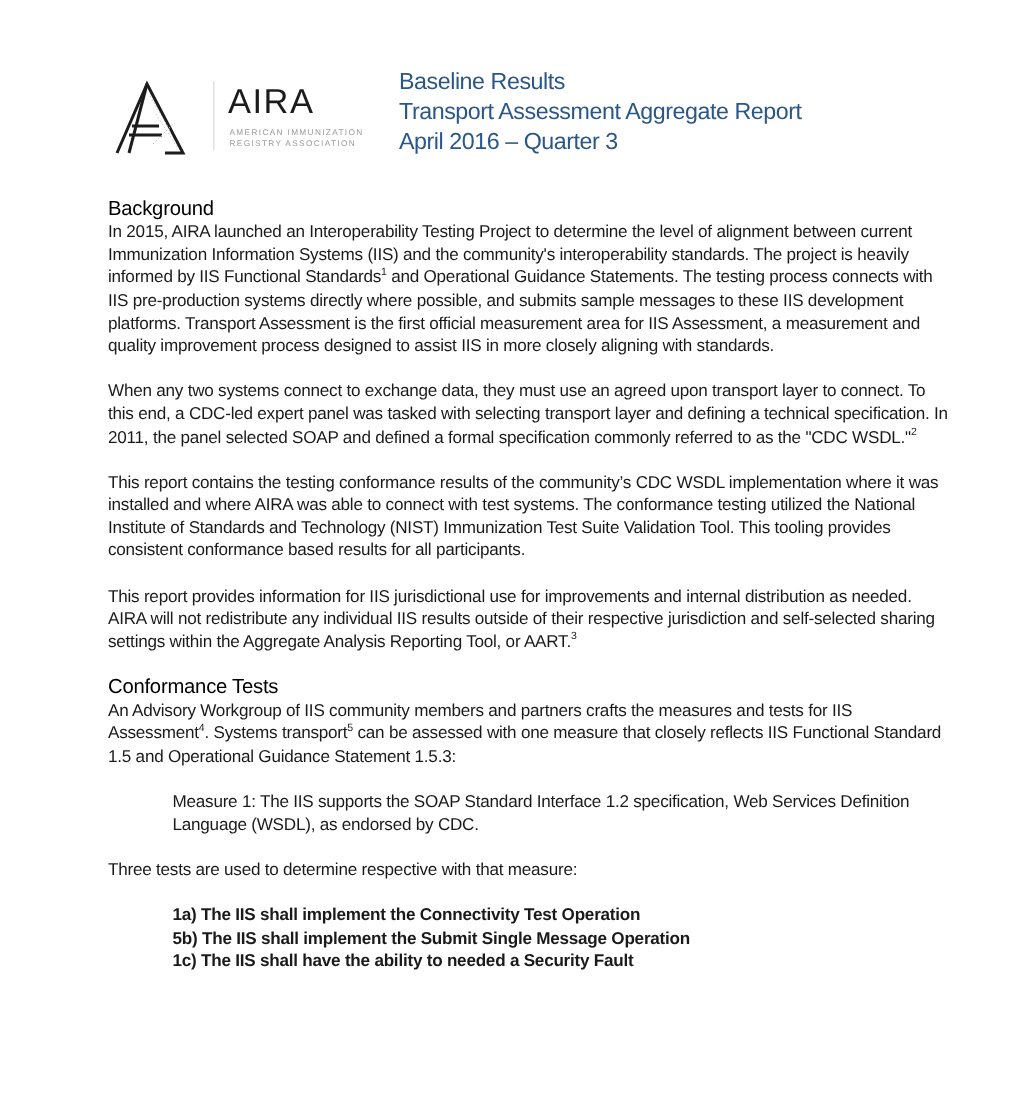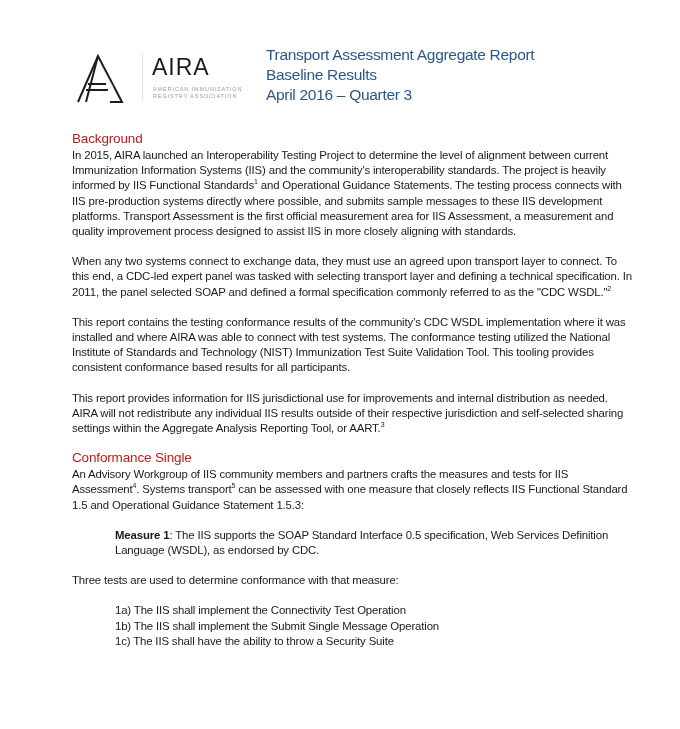--- a/index.html
+++ b/index.html
@@ -10,26 +10,26 @@
   .logo-divider { position: absolute; left: 68px; top: 6px; width: 1px; height: 46px; background: #e2e2e2; }
   .logo-word { position: absolute; left: 78px; top: 2px; font-size: 23px; letter-spacing: 1px;
                font-weight: 400; color: #1c1c1c; line-height: 34px; }
   .logo-sub { position: absolute; left: 79px; top: 38px; font-size: 5.5px; letter-spacing: 0.9px;
               color: #9a9a9a; line-height: 7px; text-transform: uppercase; }
   .title-block { position: absolute; left: 266px; top: 45px; color: #2a5787; font-size: 15.5px;
                  line-height: 20px; letter-spacing: -0.3px; }
   .title-block div { white-space: nowrap; }
   .content { position: absolute; left: 72px; top: 130px; width: 560px; font-size: 11.4px;
              line-height: 15.2px; color: #1a1a1a; letter-spacing: -0.15px; }
-  h2 { margin: 0; font-size: 13.5px; font-weight: normal; color: #b91c1c; line-height: 18px; }
+  h2 { margin: 0; font-size: 13.5px; font-weight: normal; color: #000000; line-height: 18px; }
   p { margin: 0; }
   .gap { height: 15px; }
   .indent { padding-left: 43px; }
-  .indent-list { padding-left: 43px; }
-  .bold { font-weight: bold; }
+  .indent-list { padding-left: 43px; font-weight: bold; }
+  .bold { font-weight: normal; }
   sup { font-size: 7px; vertical-align: super; line-height: 0; }
 </style>
 </head>
 <body>
 
 <div class="logo">
   <svg class="logo-mark" viewBox="0 0 56 56">
     <g fill="none" stroke="#1c1c1c" stroke-width="2">
       <polyline points="4,54 24,8 48,54 36,54"></polyline>
       <line x1="24" y1="8" x2="12" y2="54"></line>
@@ -44,40 +44,40 @@
   </svg>
   <div class="logo-divider"></div>
   <div class="logo-word">AIRA</div>
   <div class="logo-sub">
     <div>American Immunization</div>
     <div>Registry Association</div>
   </div>
 </div>
 
 <div class="title-block">
+  <div>Baseline Results</div>
   <div>Transport Assessment Aggregate Report</div>
-  <div>Baseline Results</div>
   <div>April 2016 – Quarter 3</div>
 </div>
 
 <div class="content">
   <h2>Background</h2>
   <p><span>In 2015, AIRA launched an Interoperability Testing Project to determine the level of alignment between current Immunization Information Systems (IIS) and the community's interoperability standards. The project is heavily informed by IIS Functional Standards</span><sup>1</sup><span> and Operational Guidance Statements. The testing process connects with IIS pre-production systems directly where possible, and submits sample messages to these IIS development platforms. Transport Assessment is the first official measurement area for IIS Assessment, a measurement and quality improvement process designed to assist IIS in more closely aligning with standards.</span></p>
   <div class="gap"></div>
   <p><span>When any two systems connect to exchange data, they must use an agreed upon transport layer to connect. To this end, a CDC-led expert panel was tasked with selecting transport layer and defining a technical specification. In 2011, the panel selected SOAP and defined a formal specification commonly referred to as the "CDC WSDL."</span><sup>2</sup></p>
   <div class="gap"></div>
   <p>This report contains the testing conformance results of the community’s CDC WSDL implementation where it was installed and where AIRA was able to connect with test systems. The conformance testing utilized the National Institute of Standards and Technology (NIST) Immunization Test Suite Validation Tool. This tooling provides consistent conformance based results for all participants.</p>
   <div class="gap"></div>
   <p><span>This report provides information for IIS jurisdictional use for improvements and internal distribution as needed. AIRA will not redistribute any individual IIS results outside of their respective jurisdiction and self-selected sharing settings within the Aggregate Analysis Reporting Tool, or AART.</span><sup>3</sup></p>
   <div class="gap" style="height:13px"></div>
-  <h2>Conformance Single</h2>
+  <h2>Conformance Tests</h2>
   <p><span>An Advisory Workgroup of IIS community members and partners crafts the measures and tests for IIS Assessment</span><sup>4</sup><span>.  Systems transport</span><sup>5</sup><span> can be assessed with one measure that closely reflects IIS Functional Standard 1.5 and Operational Guidance Statement 1.5.3:</span></p>
   <div class="gap"></div>
-  <p class="indent"><span class="bold">Measure 1</span><span>: The IIS supports the SOAP Standard Interface 0.5 specification, Web Services Definition Language (WSDL), as endorsed by CDC.</span></p>
+  <p class="indent"><span class="bold">Measure 1</span><span>: The IIS supports the SOAP Standard Interface 1.2 specification, Web Services Definition Language (WSDL), as endorsed by CDC.</span></p>
   <div class="gap"></div>
-  <p>Three tests are used to determine conformance with that measure:</p>
+  <p>Three tests are used to determine respective with that measure:</p>
   <div class="gap"></div>
   <div class="indent-list">
     <div>1a) The IIS shall implement the Connectivity Test Operation</div>
-    <div>1b) The IIS shall implement the Submit Single Message Operation</div>
-    <div>1c) The IIS shall have the ability to throw a Security Suite</div>
+    <div>5b) The IIS shall implement the Submit Single Message Operation</div>
+    <div>1c) The IIS shall have the ability to needed a Security Fault</div>
   </div>
 </div>
 
 </body></html>

